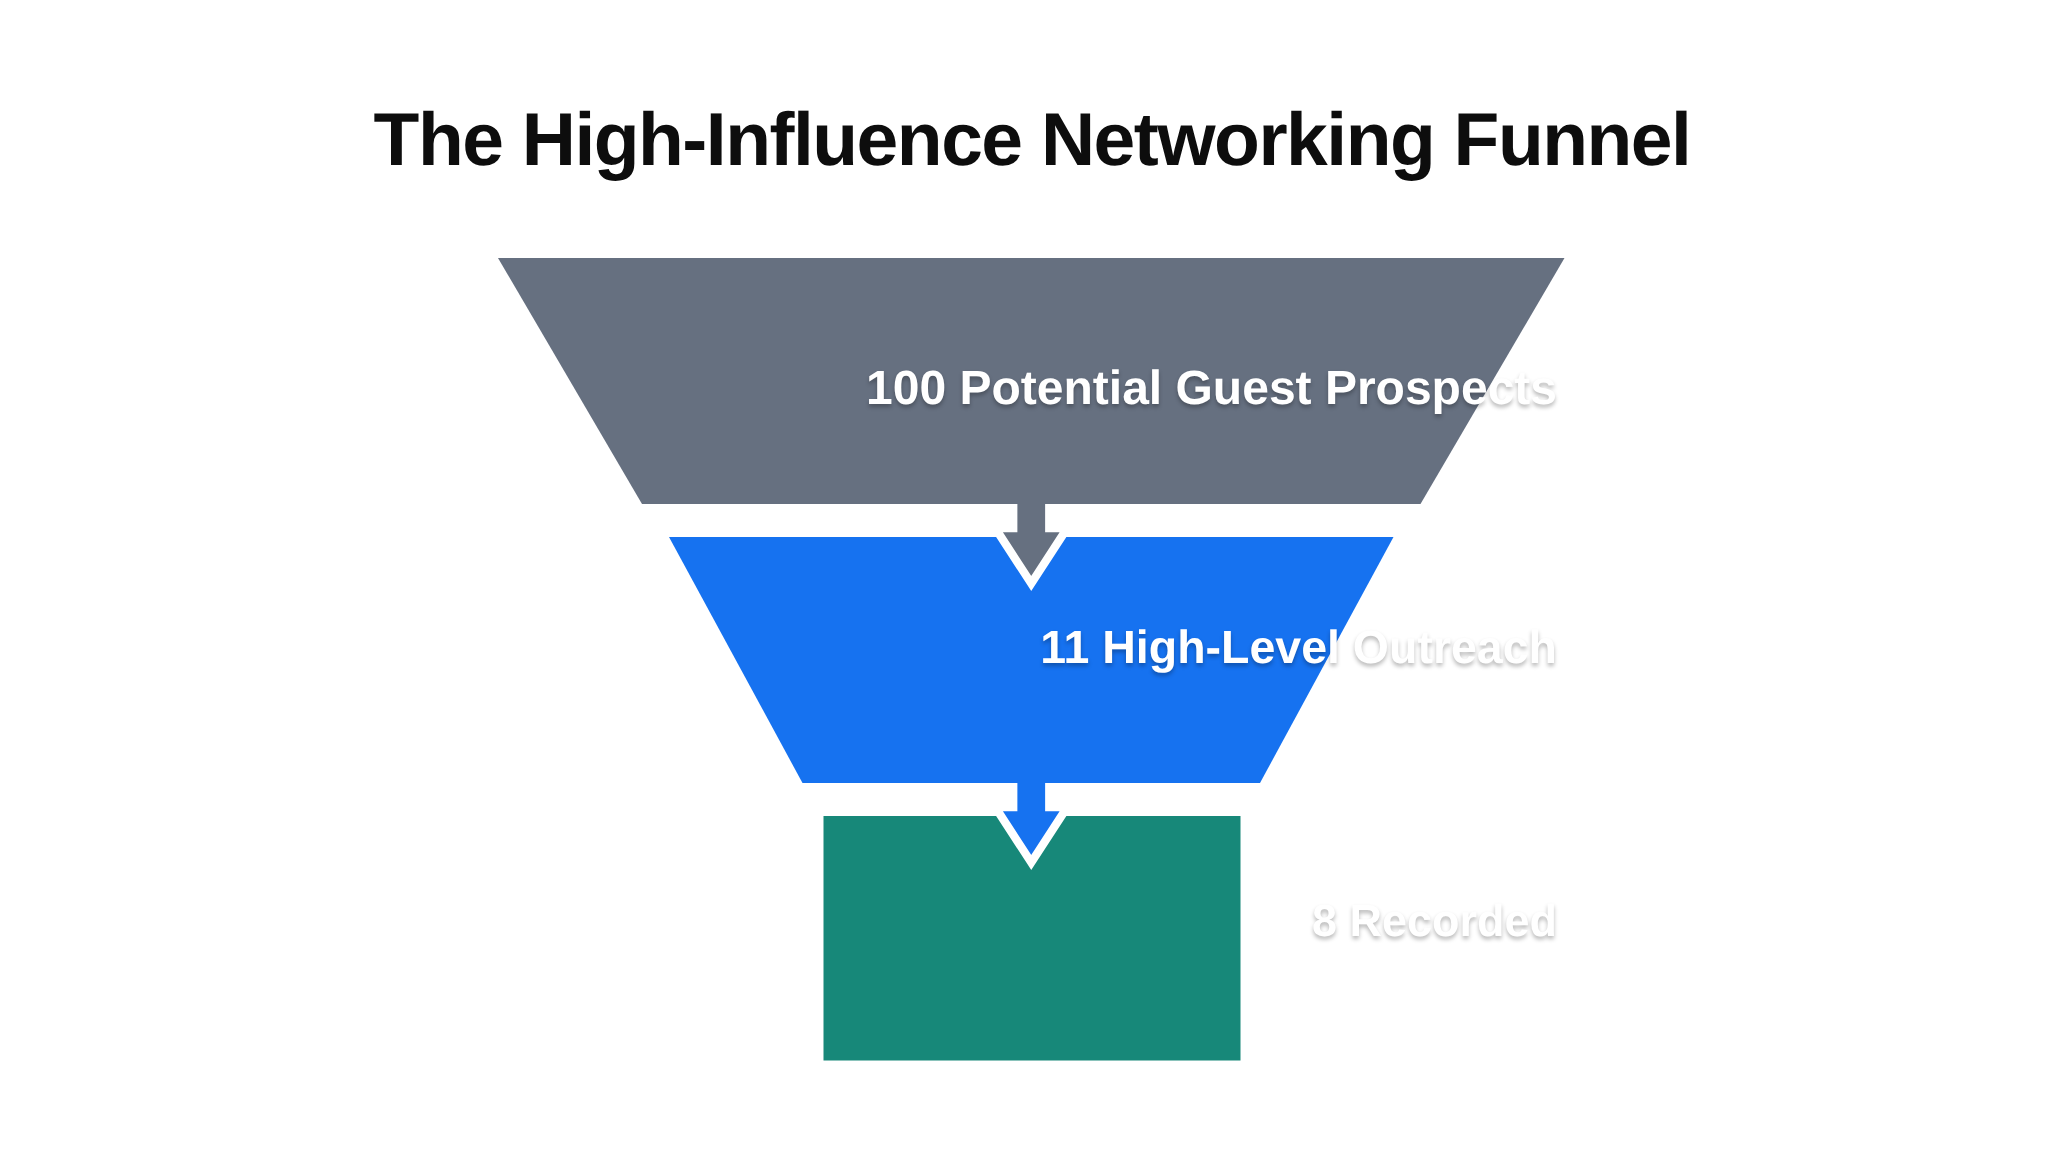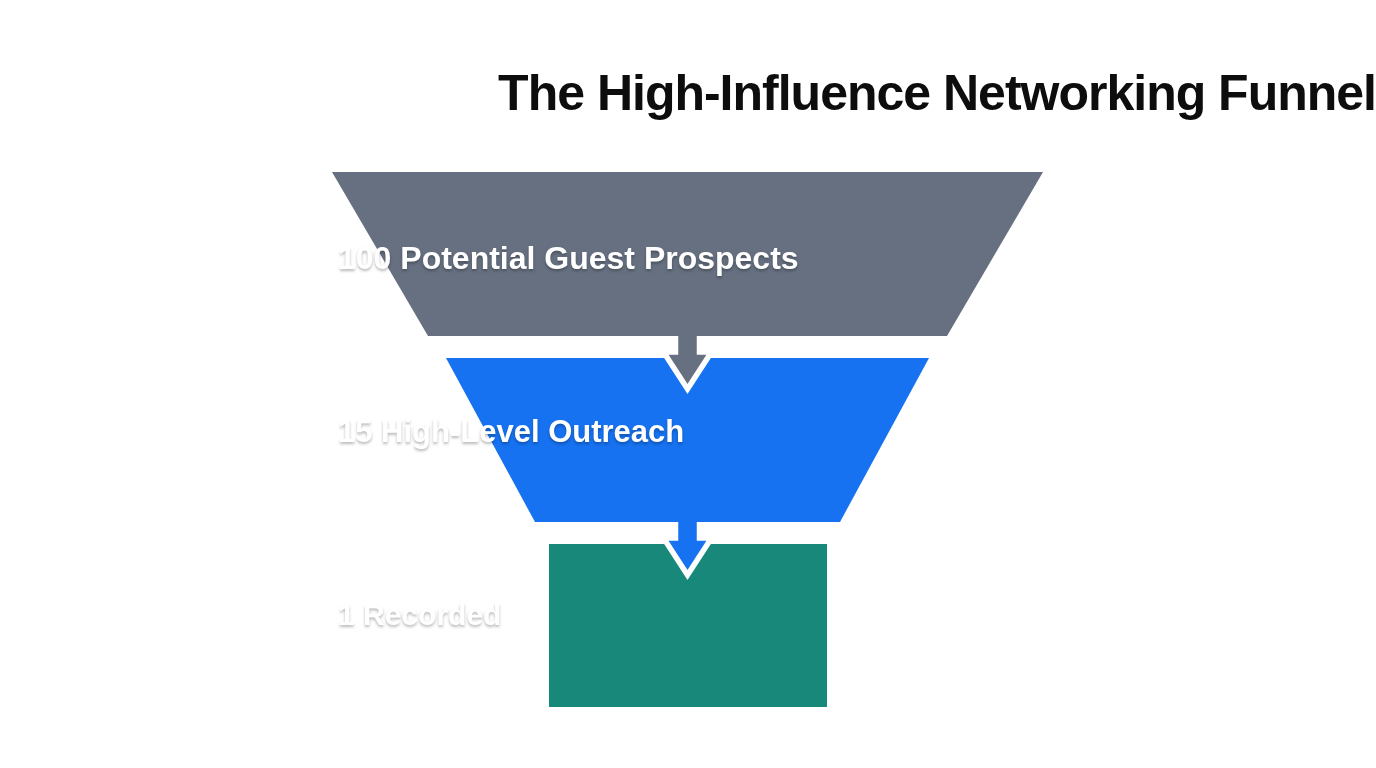--- a/index.html
+++ b/index.html
@@ -14,37 +14,37 @@
     background: #ffffff;
     overflow: hidden;
     font-family: "Liberation Sans", sans-serif;
   }
   .title {
     position: absolute;
     top: 64px;
     left: 0;
     width: 100%;
     margin: 0;
-    text-align: right;
+    text-align: center;
     font-size: 50px;
     font-weight: 700;
     letter-spacing: -1px;
     color: #0d0d0d;
     font-family: "Liberation Sans", sans-serif;
   }
   .diagram-svg {
     position: absolute;
     top: 0;
     left: 0;
   }
   .stage-label {
     position: absolute;
     left: 338px;
     width: 700px;
-    text-align: left;
+    text-align: right;
     color: #ffffff;
     font-weight: 700;
     text-shadow: 0 2px 3px rgba(0,0,0,0.28);
     pointer-events: none;
   }
   .stage-label-1 {
     top: 236px;
     font-size: 32px;
     line-height: 44px;
   }
@@ -84,20 +84,20 @@
 
     <polygon points="332,172 1043,172 947,336 428,336" fill="#667080"></polygon>
   </svg>
 
   <div class="stage-label stage-label-1">
     <span>100 Potential Guest Prospects</span>
 
   </div>
 
   <div class="stage-label stage-label-2">
-    <span>15 High-Level Outreach</span>
+    <span>11 High-Level Outreach</span>
   </div>
 
   <div class="stage-label stage-label-3">
-    <span>1 Recorded</span>
+    <span>8 Recorded</span>
   </div>
 
 </div>
 
 </body></html>

